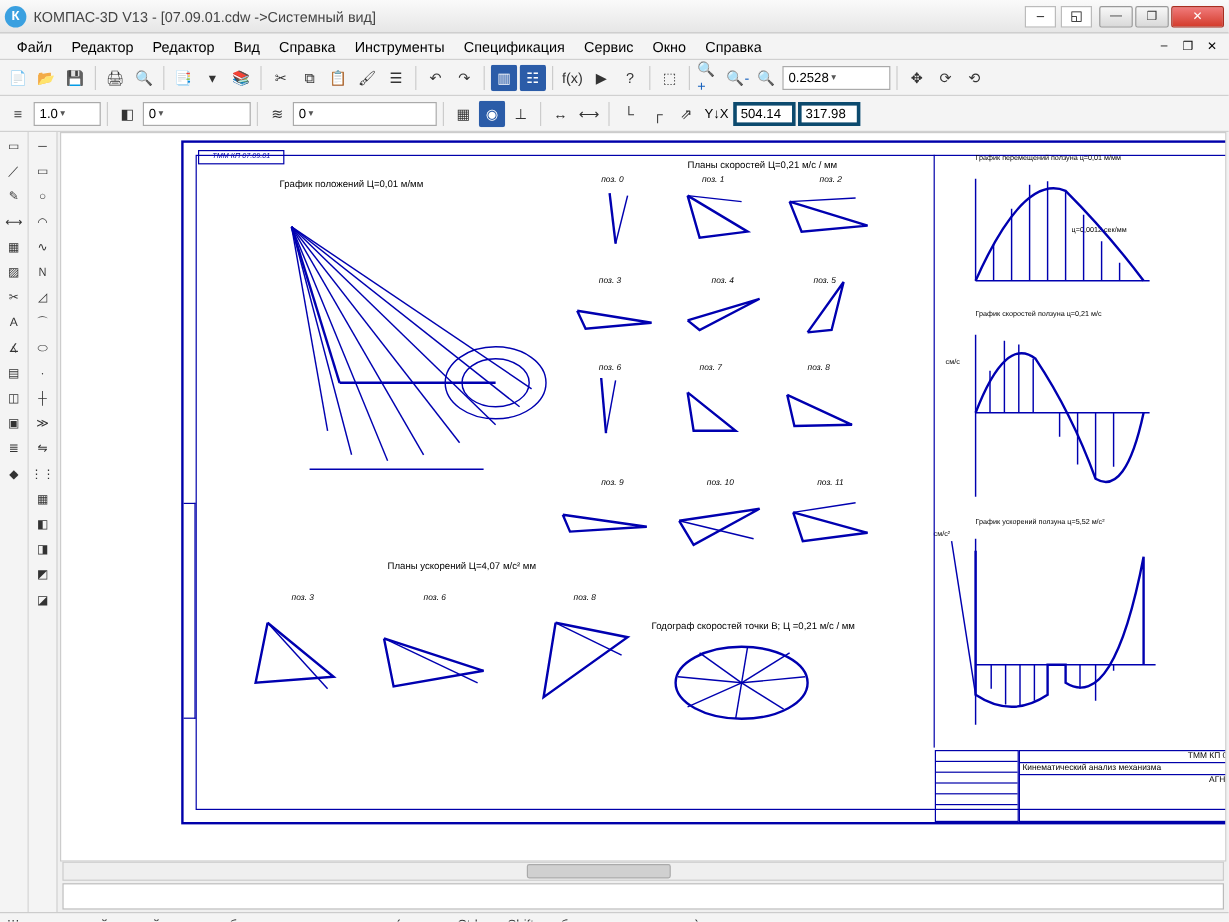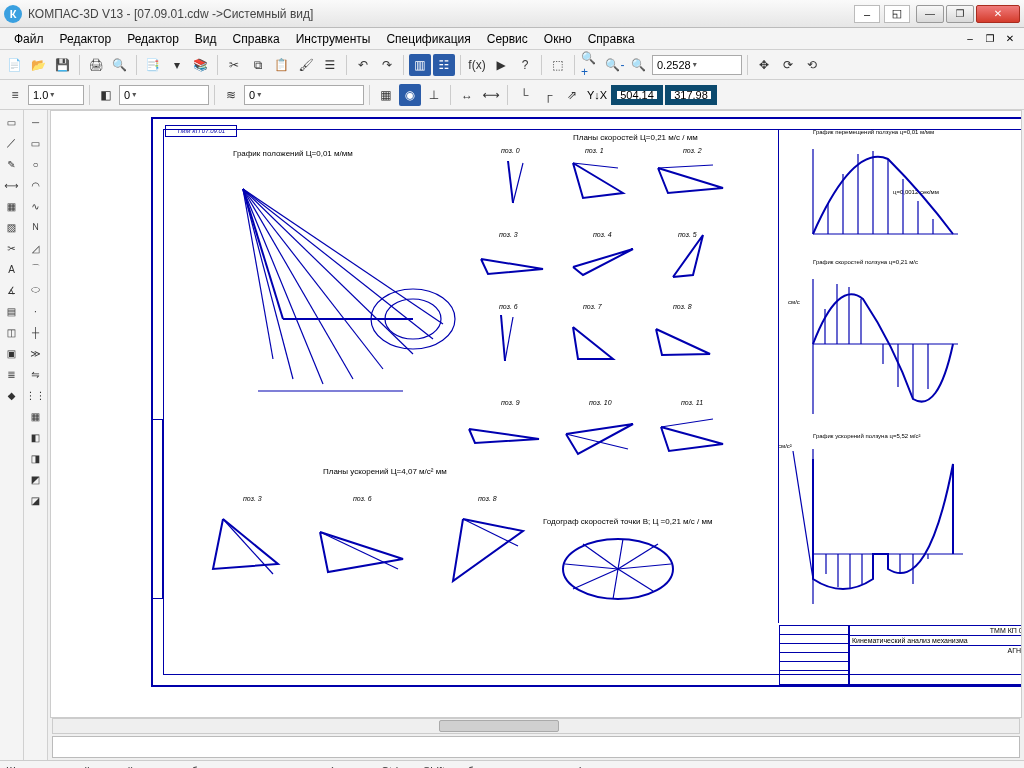--- a/index.html
+++ b/index.html
@@ -38,21 +38,21 @@
   .stampbox { position:absolute;left:12px;top:6px;width:72px;height:12px;border:1px solid #0000aa;font-size:6px;display:flex;align-items:center;justify-content:center;font-style:italic;color:#0000aa;}
   .panelinput { height:22px;background:#fff;border:1px solid #bbb;margin:2px 4px;}
   
   svg.thumb { position:absolute; }
   svg.thumb polyline, svg.thumb line, svg.thumb path, svg.thumb ellipse { stroke:#0000b0; fill:none; stroke-width:1.2; }
   svg.thumb .thick { stroke-width:2; }
   
   .statusbar { height:20px;background:#f4f4f4;border-top:1px solid #ccc;display:flex;align-items:center;padding:0 6px;font-size:11px;color:#333;}
   .scroll-h { height:16px;background:#efefef;border:1px solid #ccc;margin:0 4px;position:relative;}
   .scroll-h .thumb { position:absolute;left:40%;top:1px;height:12px;width:120px;background:#d0d0d0;border:1px solid #aaa;border-radius:2px;}
-  .coordbox { border:6px solid #0c4a6e;background:#fff;height:20px;width:52px;padding:0 3px;font-size:11px;display:flex;align-items:center;}
+  .coordbox { border:3px solid #0c4a6e;background:#fff;height:20px;width:52px;padding:0 3px;font-size:11px;display:flex;align-items:center;}
 </style>
 </head>
 <body>
 
 <div class="titlebar">
   <div class="appicon">К</div>
   <div class="title">КОМПАС-3D V13 - [07.09.01.cdw -&gt;Системный вид]</div>
   <div class="winbox">–</div>
   <div class="winbox">◱</div>
   <div class="winbtns">

